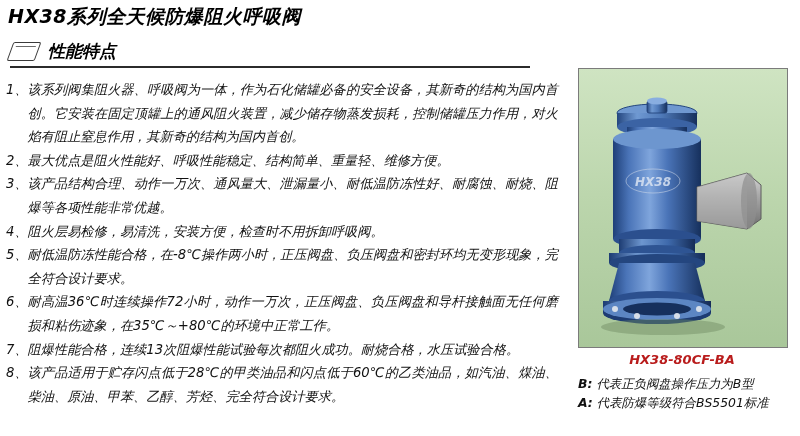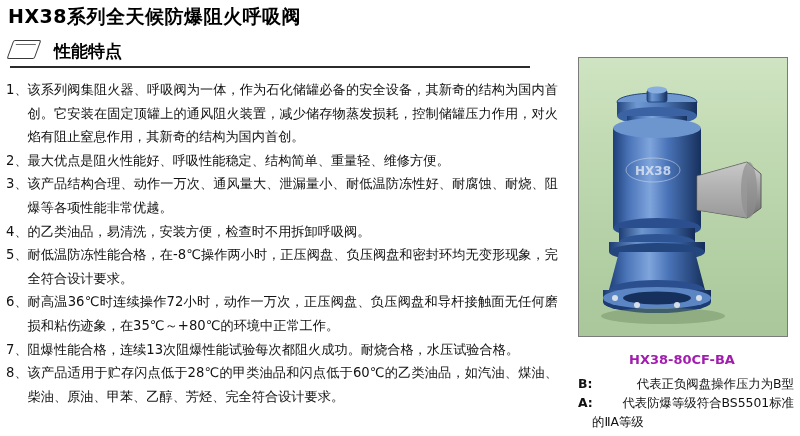--- a/index.html
+++ b/index.html
@@ -12,38 +12,39 @@
     background: #ffffff;
     font-family: "DejaVu Sans", "Liberation Sans", sans-serif;
     color: #1a1a1a;
     overflow: hidden;
     position: relative;
   }
   .page {
     position: relative;
     width: 800px;
     height: 404px;
+    font-style: italic;
   }
   .title {
     position: absolute;
     left: 8px;
     top: 4px;
     font-size: 19px;
     font-weight: bold;
     letter-spacing: 0.5px;
     color: #000;
     white-space: nowrap;
   }
   .section-head {
     position: absolute;
     left: 10px;
     top: 40px;
     display: flex;
-    align-items: flex-start;
-    gap: 16px;
+    align-items: center;
+    gap: 10px;
   }
   .section-icon {
     width: 26px;
     height: 17px;
     position: relative;
     transform: skewX(-20deg);
     border: 1.6px solid #3a3a3a;
     border-radius: 2px;
     background: #ffffff;
   }
@@ -90,40 +91,40 @@
   }
   .item .txt {
     flex: 1 1 auto;
     text-align: justify;
     text-justify: inter-ideograph;
   }
   
   .photo-frame {
     position: absolute;
     left: 578px;
-    top: 57px;
+    top: 68px;
     width: 208px;
     height: 278px;
     border: 1px solid #7b7b7b;
     background: linear-gradient(180deg, #cfe4c2 0%, #bcd6ad 45%, #a9c79a 100%);
     overflow: hidden;
   }
   .valve {
     position: absolute;
     left: 0; top: 0; right: 0; bottom: 0;
   }
   .caption {
     position: absolute;
     left: 578px;
     top: 352px;
     width: 208px;
     text-align: center;
     font-size: 13px;
     font-weight: bold;
-    color: #a21caf;
+    color: #b91c1c;
   }
   .legend {
     position: absolute;
     left: 578px;
     top: 374px;
     width: 216px;
     font-size: 12.4px;
     line-height: 19px;
     color: #111;
   }
@@ -131,21 +132,20 @@
     display: flex;
     align-items: flex-start;
   }
   .legend .lg-key {
     flex: 0 0 auto;
     font-weight: bold;
     padding-right: 4px;
   }
   .legend .lg-val {
     flex: 1 1 auto;
-    text-align: right;
   }
   .legend .lg-cont {
     padding-left: 14px;
   }
 </style>
 </head>
 <body>
 
 <div class="page">
 
@@ -165,21 +165,21 @@
     <div class="item">
       <span class="num">2、</span>
       <span class="txt">最大优点是阻火性能好、呼吸性能稳定、结构简单、重量轻、维修方便。</span>
     </div>
     <div class="item">
       <span class="num">3、</span>
       <span class="txt">该产品结构合理、动作一万次、通风量大、泄漏量小、耐低温防冻性好、耐腐蚀、耐烧、阻爆等各项性能非常优越。</span>
     </div>
     <div class="item">
       <span class="num">4、</span>
-      <span class="txt">的乙类油品，易清洗，安装方便，检查时不用拆卸呼吸阀。</span>
+      <span class="txt">阻火层易检修，易清洗，安装方便，检查时不用拆卸呼吸阀。</span>
     </div>
     <div class="item">
       <span class="num">5、</span>
       <span class="txt">耐低温防冻性能合格，在-8℃操作两小时，正压阀盘、负压阀盘和密封环均无变形现象，完全符合设计要求。</span>
     </div>
     <div class="item">
       <span class="num">6、</span>
       <span class="txt">耐高温36℃时连续操作72小时，动作一万次，正压阀盘、负压阀盘和导杆接触面无任何磨损和粘伤迹象，在35℃～+80℃的环境中正常工作。</span>
     </div>
     <div class="item">
@@ -268,16 +268,15 @@
 
   <div class="legend">
     <div class="lg-row">
       <span class="lg-key">B:</span>
       <span class="lg-val">代表正负阀盘操作压力为B型</span>
     </div>
     <div class="lg-row">
       <span class="lg-key">A:</span>
       <span class="lg-val">代表防爆等级符合BS5501标准</span>
     </div>
-    <div class="lg-cont">的ⅡA等级</div>
   </div>
 
 </div>
 
 </body></html>

